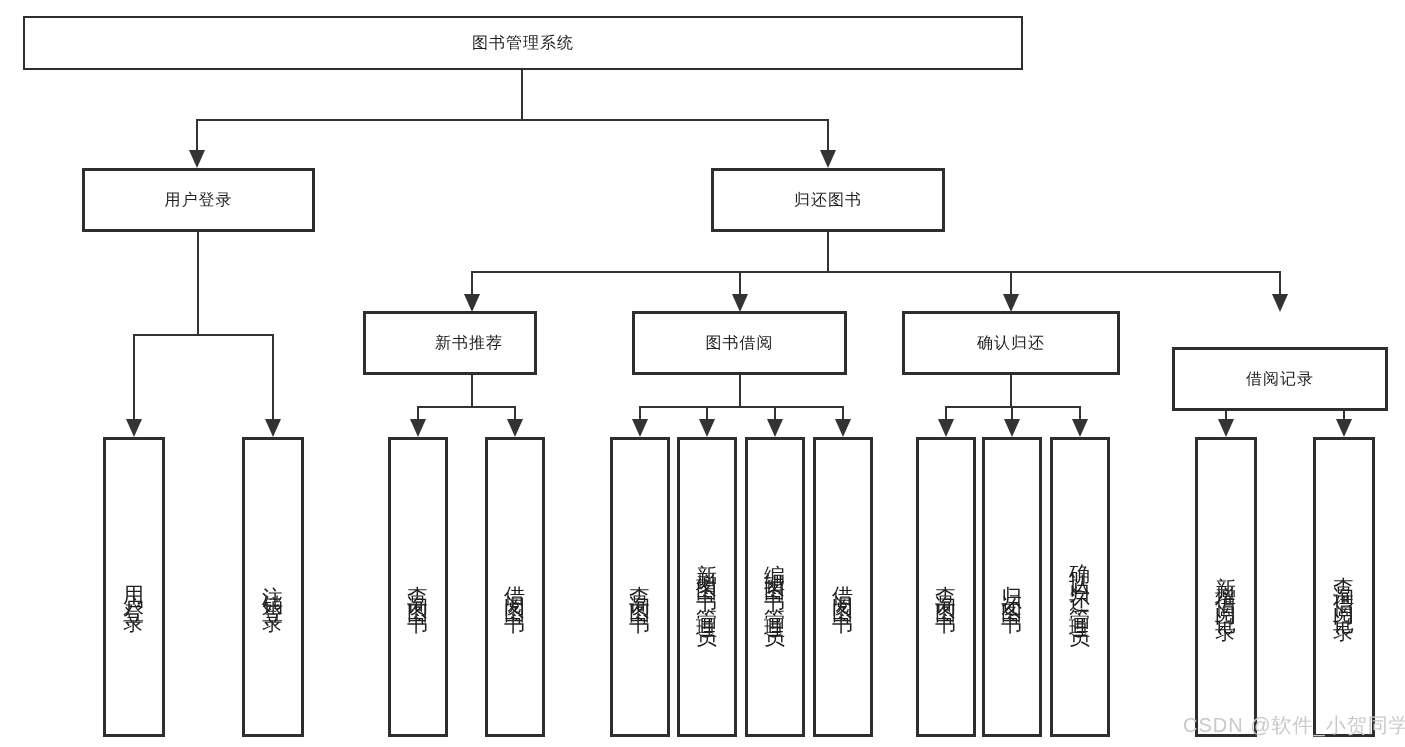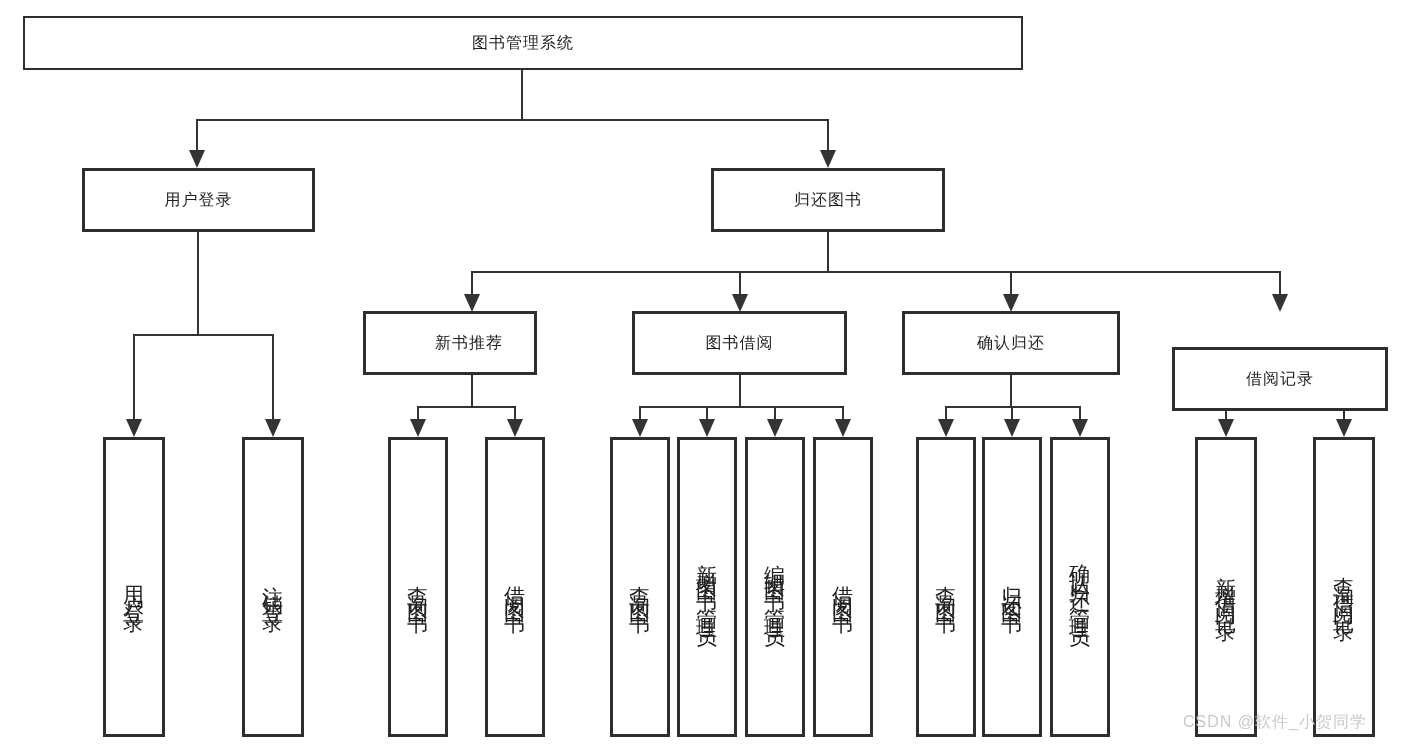--- a/index.html
+++ b/index.html
@@ -15,21 +15,21 @@
     border:3px solid #2e2e2e;display:flex;align-items:center;justify-content:center;
   }
   .box-root{border-width:2px;}
   .box-h span{font-size:16px;letter-spacing:1px;white-space:nowrap;}
   .box-v span{
     writing-mode:vertical-lr;text-orientation:mixed;
     font-size:21px;letter-spacing:9px;line-height:1;white-space:nowrap;
   }
   .watermark{
     position:absolute;left:1183px;top:712px;width:222px;
-    font-size:16px;color:#c9c9c9;white-space:nowrap;letter-spacing:1px;
+    font-size:20px;color:#c9c9c9;white-space:nowrap;letter-spacing:1px;
   }
 </style>
 </head>
 <body>
 
 <div class="canvas">
 
   <svg class="edges" width="1405" height="747" viewBox="0 0 1405 747">
 
     <path d="M522 70 V120"></path>

